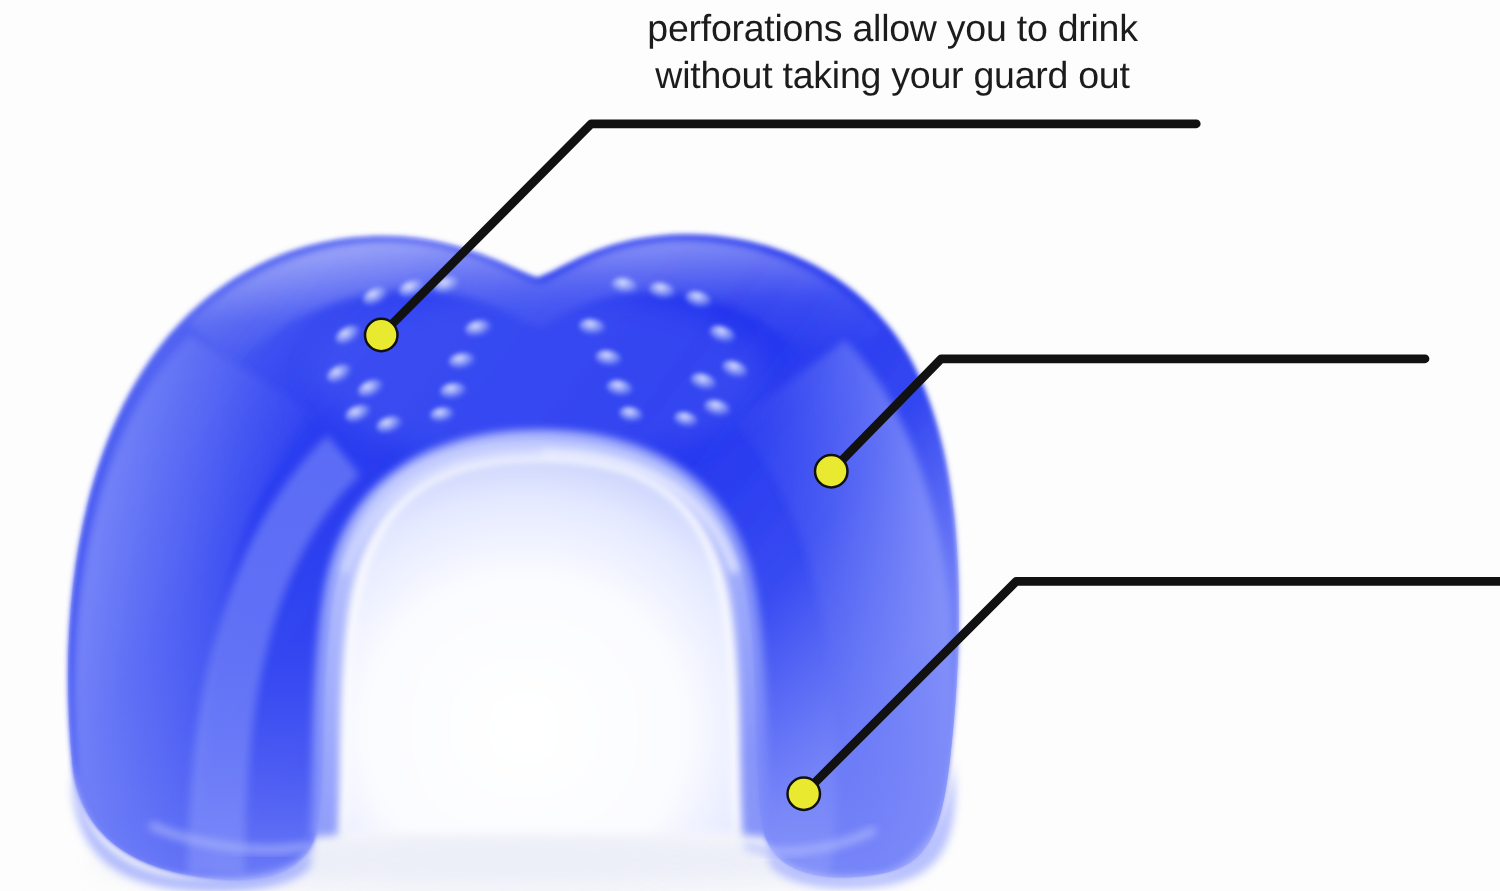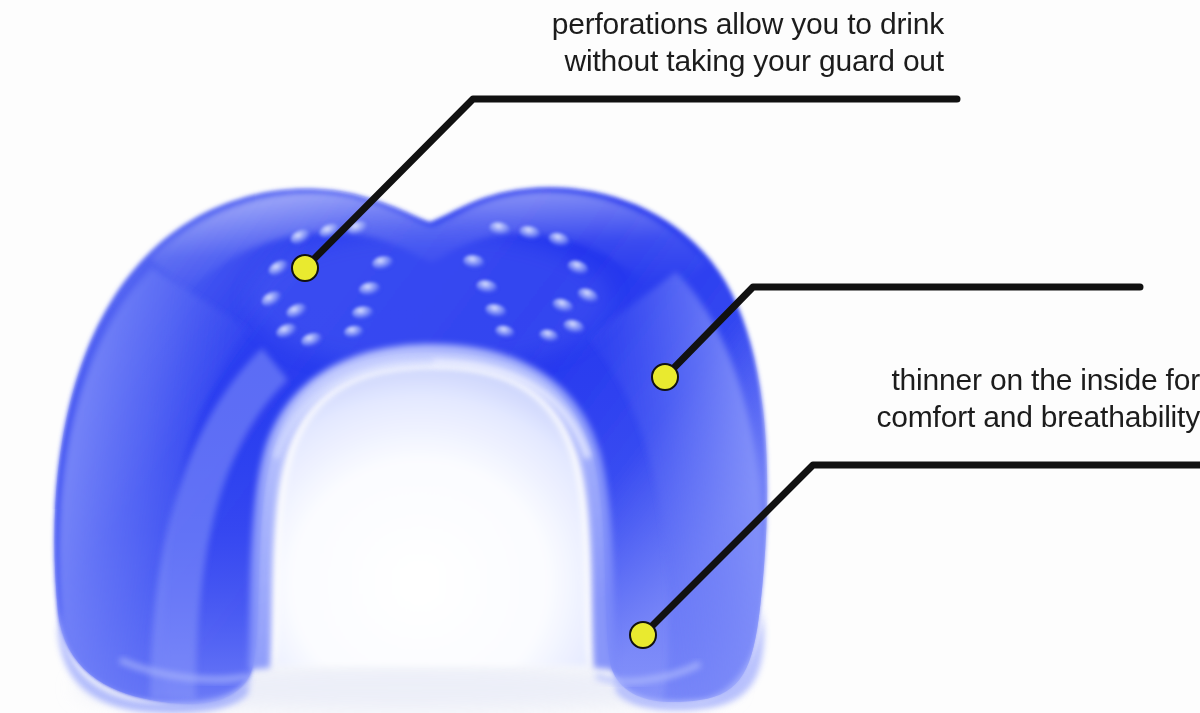--- a/index.html
+++ b/index.html
@@ -45,24 +45,24 @@
     font-size: 30px;
     line-height: 1.22;
     font-weight: 400;
     letter-spacing: -0.2px;
     white-space: pre-line;
   }
   .callout-text.align-right { text-align: right; }
   .callout-text.align-left  { text-align: left; }
 
   #label-perforations {
-    left: 444px;
+    left: 464px;
     top: 6px;
     width: 500px;
-    text-align: right;
+    text-align: center;
   }
   #label-thicker {
     left: 690px;
     top: 190px;
     width: 450px;
     text-align: right;
   }
   #label-thinner {
     left: 740px;
     top: 362px;
@@ -282,16 +282,14 @@
       <circle cx="305" cy="268" r="13" fill="#e9ea2f" stroke="#111111" stroke-width="2"></circle>
       <circle cx="665" cy="377" r="13" fill="#e9ea2f" stroke="#111111" stroke-width="2"></circle>
       <circle cx="643" cy="635" r="13" fill="#e9ea2f" stroke="#111111" stroke-width="2"></circle>
     </g>
   </svg>
 
   <div class="callout-text align-left" id="label-perforations">perforations allow you to drink
 without taking your guard out</div>
 
 
-  <div class="callout-text align-right" id="label-thinner">thinner on the inside for
-comfort and breathability</div>
 
 </div>
 
 </body></html>

